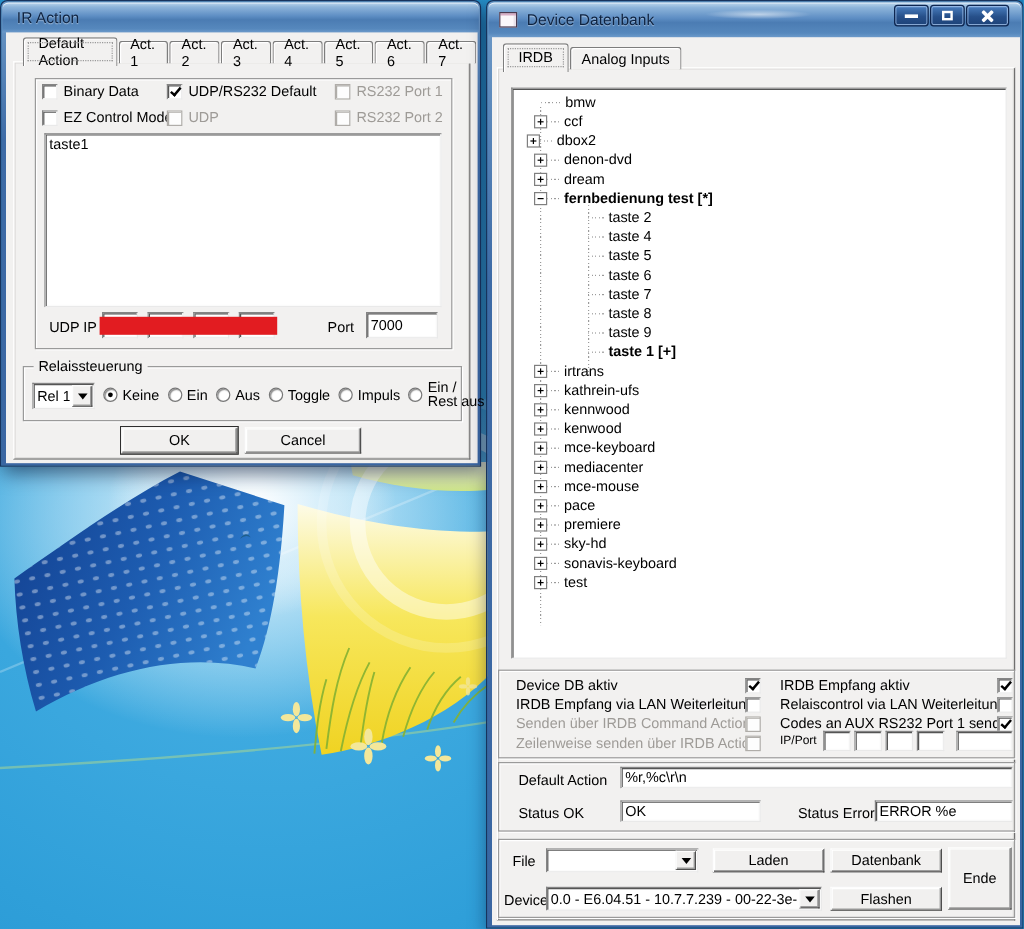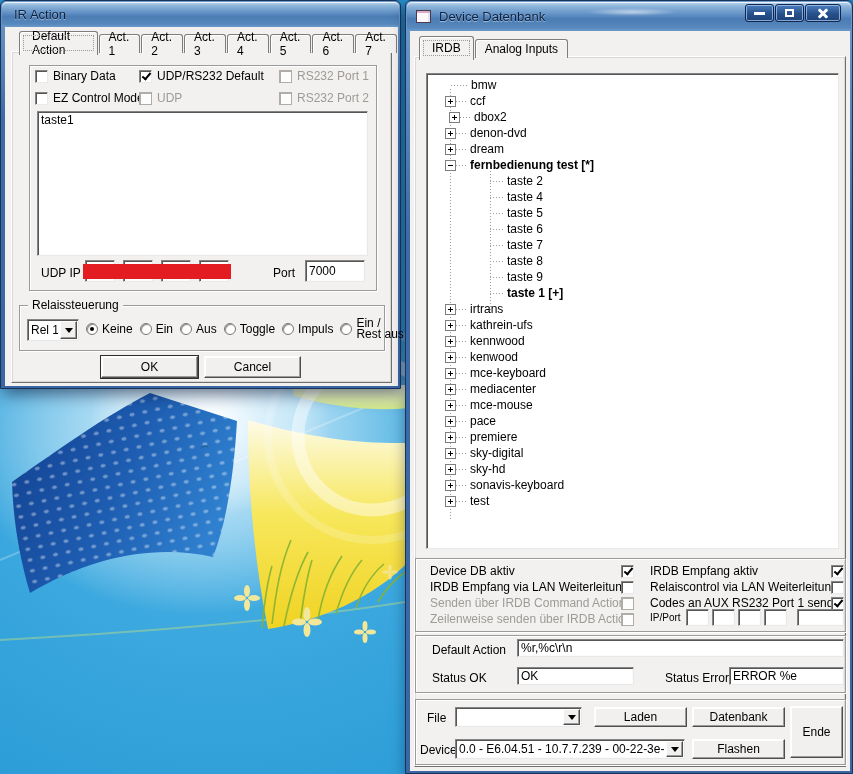--- a/index.html
+++ b/index.html
@@ -330,21 +330,21 @@
         <div class="vline" style="left:60px; top:94px; height:142px;"></div>
       <div class="trow" style="margin-left: 15px;">
             <span class="hdots" style="width: 17px; margin-left: 6px;"></span>
             <span class="tlbl">bmw</span>
           </div>
           <div class="trow" style="margin-left: 15px;">
             <span class="exp plus"></span>
             <span class="hdots" style="width: 11px;"></span>
             <span class="tlbl">ccf</span>
           </div>
-          <div class="trow" style="margin-left: 19px;">
+          <div class="trow" style="margin-left: 9px;">
             <span class="exp plus"></span>
             <span class="hdots" style="width: 11px;"></span>
             <span class="tlbl">dbox2</span>
           </div>
           <div class="trow" style="margin-left: 15px;">
             <span class="exp plus"></span>
             <span class="hdots" style="width: 11px;"></span>
             <span class="tlbl">denon-dvd</span>
           </div>
           <div class="trow" style="margin-left: 15px;">
@@ -426,25 +426,20 @@
           </div>
           <div class="trow" style="margin-left: 15px;">
             <span class="exp plus"></span>
             <span class="hdots" style="width: 11px;"></span>
             <span class="tlbl">pace</span>
           </div>
           <div class="trow" style="margin-left: 15px;">
             <span class="exp plus"></span>
             <span class="hdots" style="width: 11px;"></span>
             <span class="tlbl">premiere</span>
-          </div>
-          <div class="trow" style="margin-left: 15px;">
-            <span class="exp plus"></span>
-            <span class="hdots" style="width: 11px;"></span>
-            <span class="tlbl">sky-digital</span>
           </div>
           <div class="trow" style="margin-left: 15px;">
             <span class="exp plus"></span>
             <span class="hdots" style="width: 11px;"></span>
             <span class="tlbl">sky-hd</span>
           </div>
           <div class="trow" style="margin-left: 15px;">
             <span class="exp plus"></span>
             <span class="hdots" style="width: 11px;"></span>
             <span class="tlbl">sonavis-keyboard</span>

